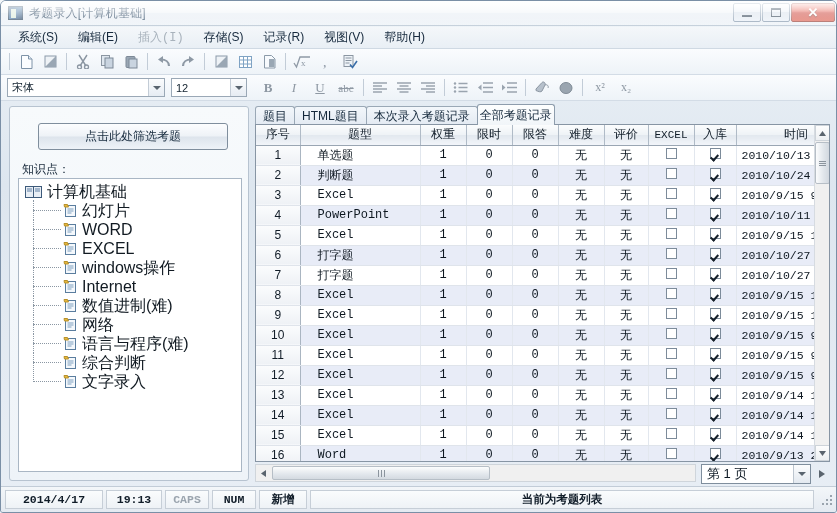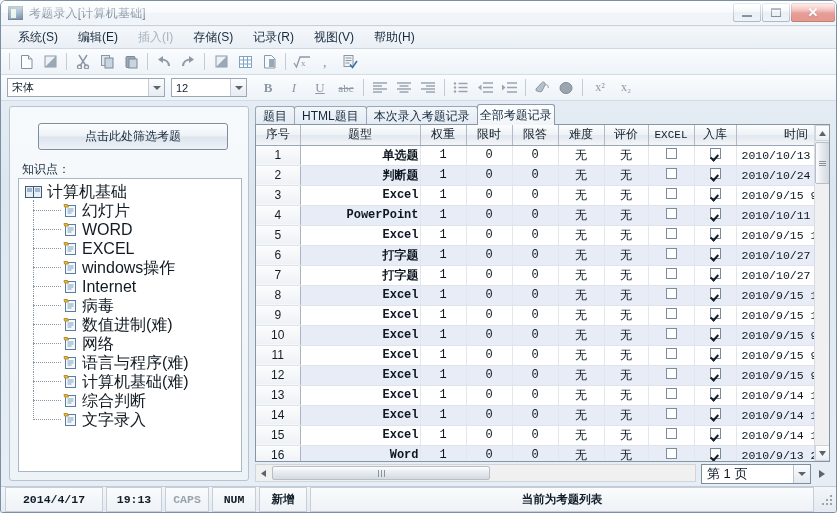--- a/index.html
+++ b/index.html
@@ -80,21 +80,21 @@
     display: flex; align-items: center;
     padding-left: 8px;
     background: linear-gradient(to bottom,#f4f7fa,#e9eff5);
     border-bottom: 1px solid #cfd9e3;
   }
   .menu-item {
     font-size: 12px; color: #16293d;
     padding: 8px 9px; margin-right: 2px; cursor: default;
     white-space: nowrap;
   }
-  .menu-item.disabled { color: #a8b2bc; }
+  .menu-item.disabled { color: #a8b2bc; font-family: Liberation Mono, monospace; }
 
   
   .toolbar {
     position: absolute; left: 0; width: 837px;
     background: linear-gradient(to bottom,#fafcfe,#eef3f8);
     border-bottom: 1px solid #d3dce6;
     display: flex; align-items: center;
   }
   .toolbar.row1 { top: 48px; height: 26px; padding-left: 4px; }
   .toolbar.row2 { top: 74px; height: 26px; padding-left: 4px; }
@@ -236,21 +236,21 @@
     text-align: center; white-space: nowrap; overflow: hidden;
     font-family: "Liberation Mono", monospace;
   }
   table.grid td.cn { font-family: "Liberation Sans", sans-serif; }
   table.grid td.idx {
     background: linear-gradient(to bottom,#fbfcfd,#eef1f5);
     border-right: 1px solid #aab5c1;
     color: #111c27;
     font-family: "Liberation Sans", sans-serif;
   }
-  table.grid td.qtype { text-align: right; padding-left: 4px; font-weight: bold; }
+  table.grid td.qtype { text-align: left; padding-left: 17px; }
   table.grid td.time { text-align: left; padding-left: 5px; font-size: 11.5px; }
   tr.alt td:not(.idx) { background: #e8ecf7; }
   .cb {
     display: inline-block; width: 11px; height: 11px;
     border: 1px solid #7c8b9a; background: #fff;
     vertical-align: -1px; position: relative;
   }
   .cb.on::after {
     content: ""; position: absolute; left: 1px; top: 4px;
     width: 3px; height: 6px;
@@ -322,21 +322,21 @@
   }
 
   
   .statusbar {
     position: absolute; left: 0; bottom: 0; width: 837px; height: 26px;
     background: linear-gradient(to bottom,#f3f6f9,#e4eaf1);
     border-top: 1px solid #c2ccd7;
     display: flex; align-items: center; padding: 0 4px;
   }
   .sb-cell {
-    height: 25px;
+    height: 19px;
     border: 1px solid #c6ced7;
     background: linear-gradient(to bottom,#fafcfd,#eef2f6);
     display: flex; align-items: center; justify-content: center;
     font-size: 11.5px; color: #101c28;
     margin-right: 3px;
     font-family: "Liberation Sans", sans-serif;
     white-space: nowrap;
   }
   .sb-cell.date { width: 98px; font-family:"Liberation Mono", monospace; font-weight: bold; }
   .sb-cell.time { width: 56px; font-family:"Liberation Mono", monospace; font-weight: bold; }
@@ -591,53 +591,37 @@
                   <path d="M1 1.5 4.5 1.5 5.5 4 1.5 4z" fill="#e8b93d" stroke="#b8912b"></path>
                 </svg></span>
               <span class="tlabel">Internet</span>
             </div>
             <div class="tnode child">
               <span class="icon-doc"><svg width="15" height="15">
                   <rect x="2.5" y="2.5" width="10" height="11" fill="#f4f8fc" stroke="#5a7d9e"></rect>
                   <path d="M4.5 6h6M4.5 8h6M4.5 10h4" stroke="#7fa0bf"></path>
                   <path d="M1 1.5 4.5 1.5 5.5 4 1.5 4z" fill="#e8b93d" stroke="#b8912b"></path>
                 </svg></span>
-              <span class="tlabel">病毒</span>
+              <span class="tlabel">数值进制(难)</span>
             </div>
             <div class="tnode child">
               <span class="icon-doc"><svg width="15" height="15">
                   <rect x="2.5" y="2.5" width="10" height="11" fill="#f4f8fc" stroke="#5a7d9e"></rect>
                   <path d="M4.5 6h6M4.5 8h6M4.5 10h4" stroke="#7fa0bf"></path>
                   <path d="M1 1.5 4.5 1.5 5.5 4 1.5 4z" fill="#e8b93d" stroke="#b8912b"></path>
                 </svg></span>
-              <span class="tlabel">数值进制(难)</span>
+              <span class="tlabel">网络</span>
             </div>
             <div class="tnode child">
               <span class="icon-doc"><svg width="15" height="15">
                   <rect x="2.5" y="2.5" width="10" height="11" fill="#f4f8fc" stroke="#5a7d9e"></rect>
                   <path d="M4.5 6h6M4.5 8h6M4.5 10h4" stroke="#7fa0bf"></path>
                   <path d="M1 1.5 4.5 1.5 5.5 4 1.5 4z" fill="#e8b93d" stroke="#b8912b"></path>
                 </svg></span>
-              <span class="tlabel">网络</span>
-            </div>
-            <div class="tnode child">
-              <span class="icon-doc"><svg width="15" height="15">
-                  <rect x="2.5" y="2.5" width="10" height="11" fill="#f4f8fc" stroke="#5a7d9e"></rect>
-                  <path d="M4.5 6h6M4.5 8h6M4.5 10h4" stroke="#7fa0bf"></path>
-                  <path d="M1 1.5 4.5 1.5 5.5 4 1.5 4z" fill="#e8b93d" stroke="#b8912b"></path>
-                </svg></span>
               <span class="tlabel">语言与程序(难)</span>
-            </div>
-            <div class="tnode child">
-              <span class="icon-doc"><svg width="15" height="15">
-                  <rect x="2.5" y="2.5" width="10" height="11" fill="#f4f8fc" stroke="#5a7d9e"></rect>
-                  <path d="M4.5 6h6M4.5 8h6M4.5 10h4" stroke="#7fa0bf"></path>
-                  <path d="M1 1.5 4.5 1.5 5.5 4 1.5 4z" fill="#e8b93d" stroke="#b8912b"></path>
-                </svg></span>
-              <span class="tlabel">计算机基础(难)</span>
             </div>
             <div class="tnode child">
               <span class="icon-doc"><svg width="15" height="15">
                   <rect x="2.5" y="2.5" width="10" height="11" fill="#f4f8fc" stroke="#5a7d9e"></rect>
                   <path d="M4.5 6h6M4.5 8h6M4.5 10h4" stroke="#7fa0bf"></path>
                   <path d="M1 1.5 4.5 1.5 5.5 4 1.5 4z" fill="#e8b93d" stroke="#b8912b"></path>
                 </svg></span>
               <span class="tlabel">综合判断</span>
             </div>
             <div class="tnode child last">

